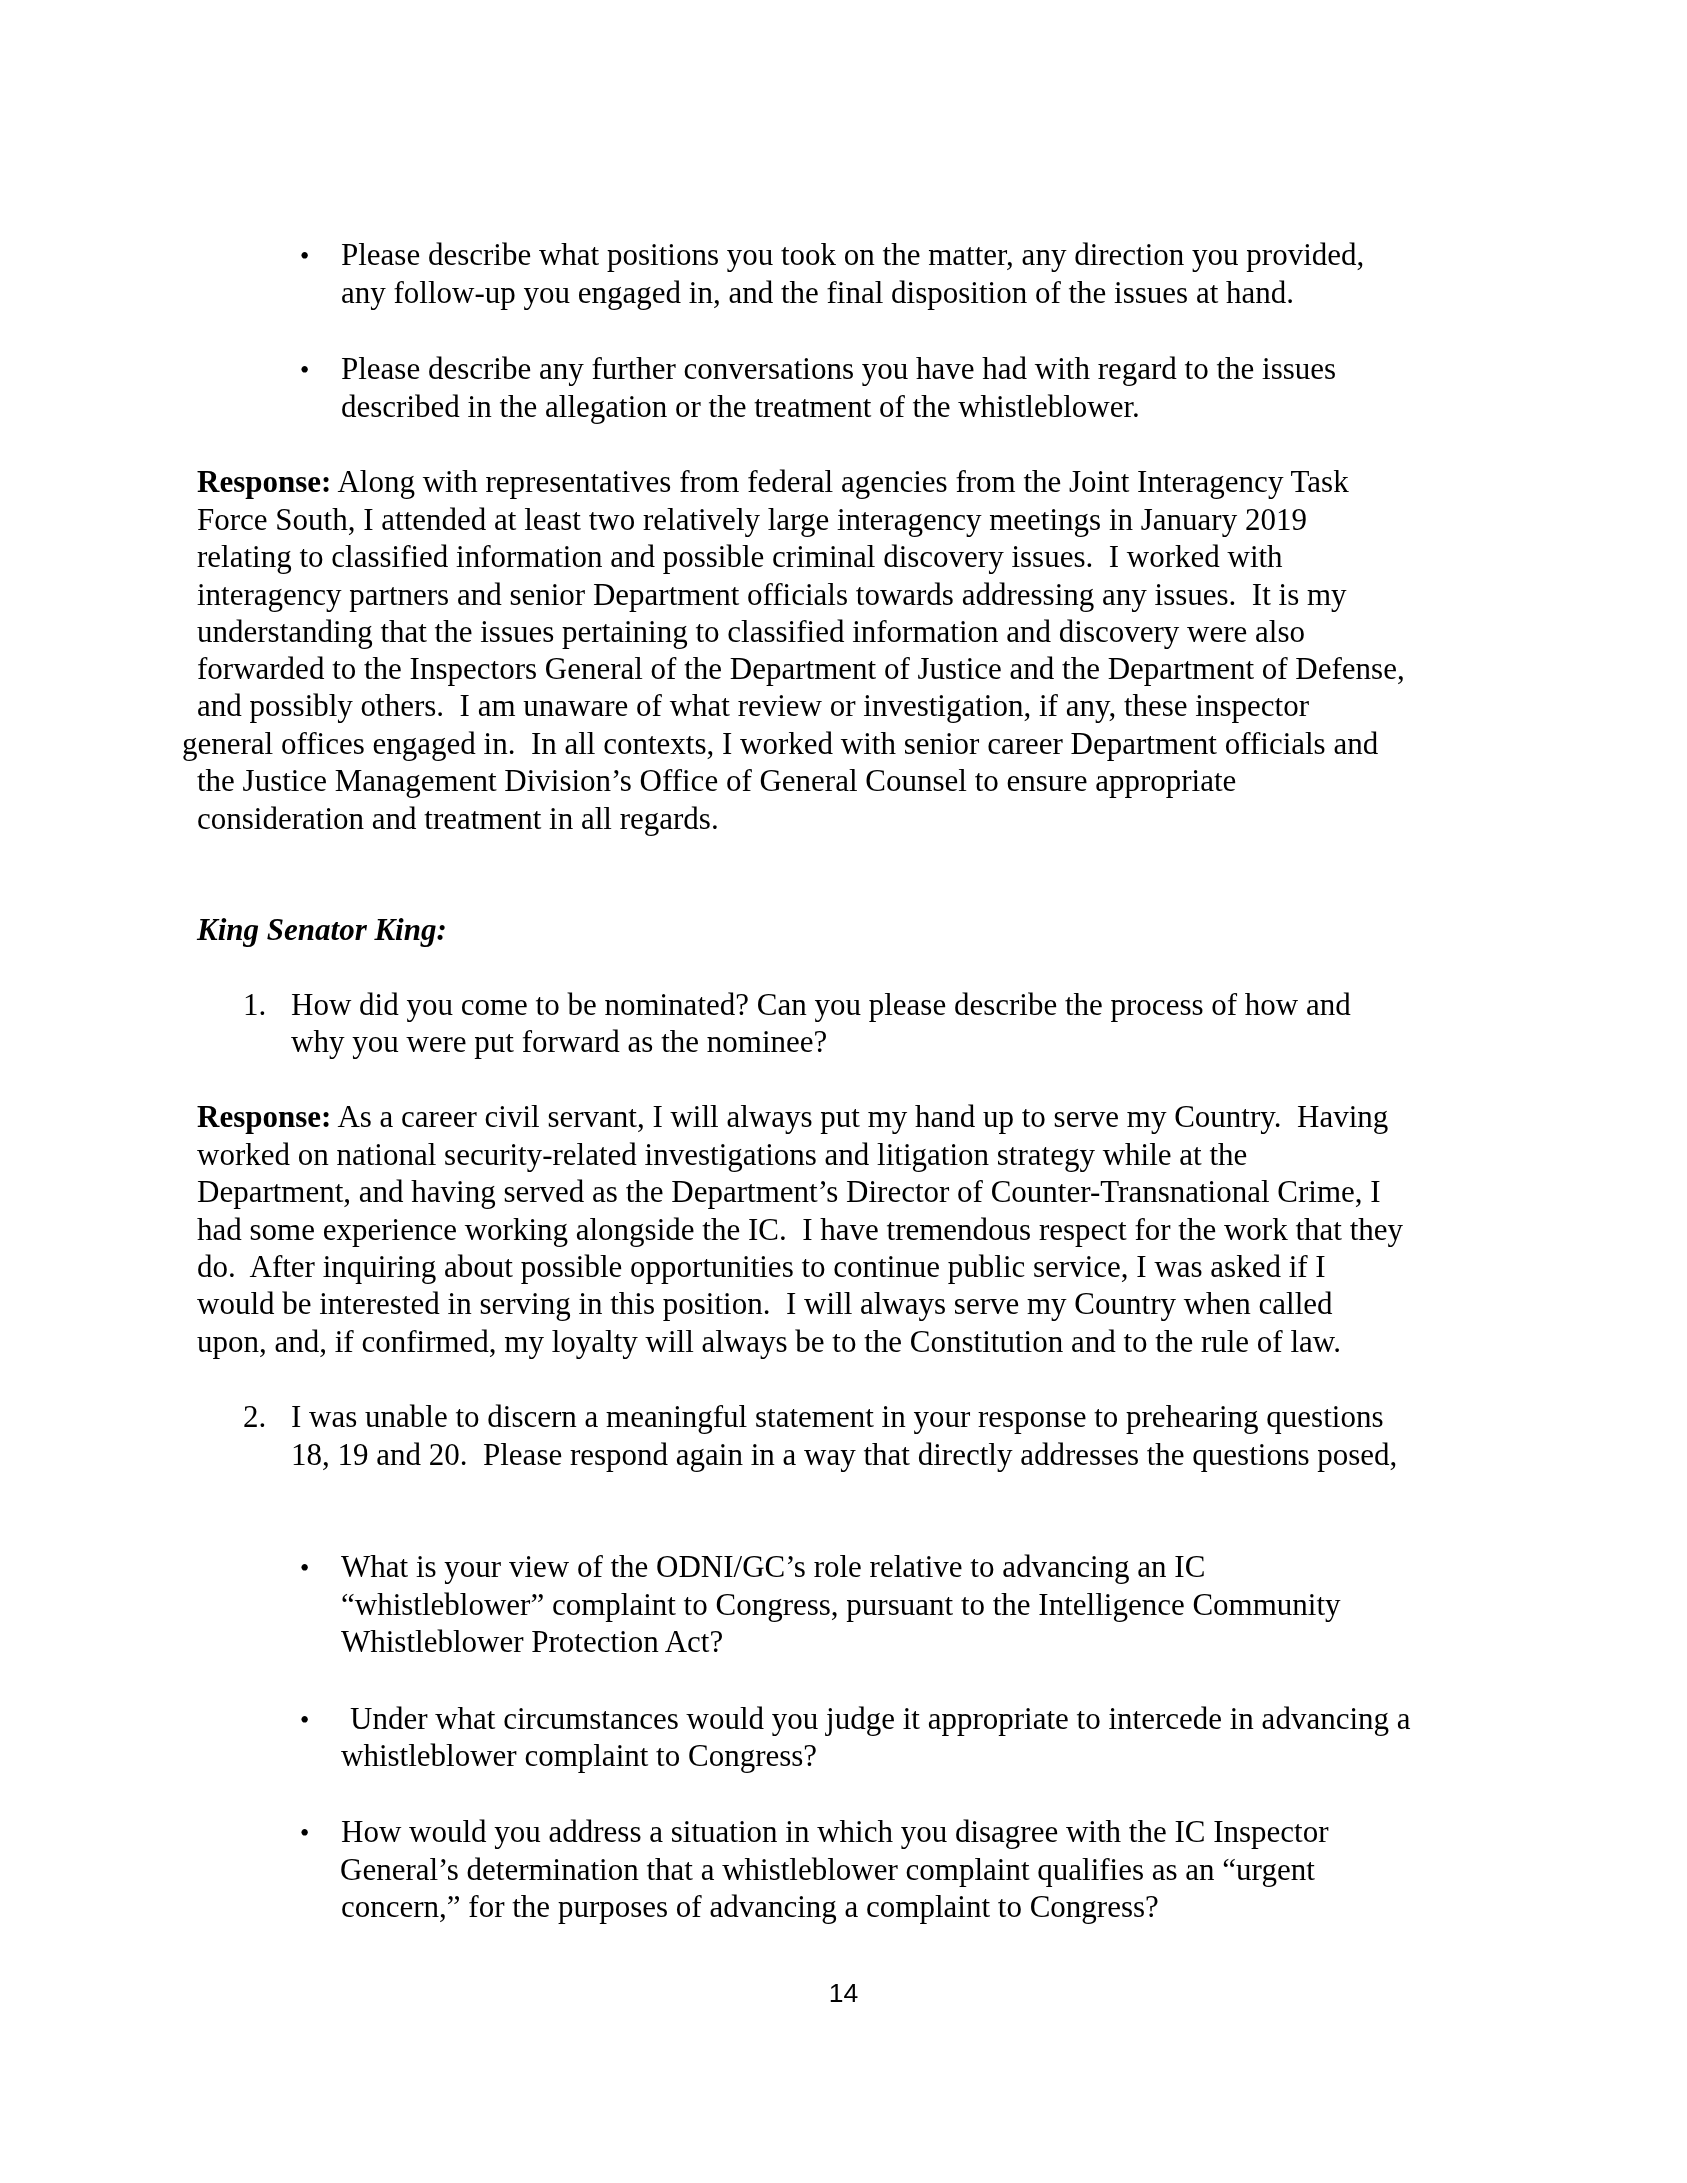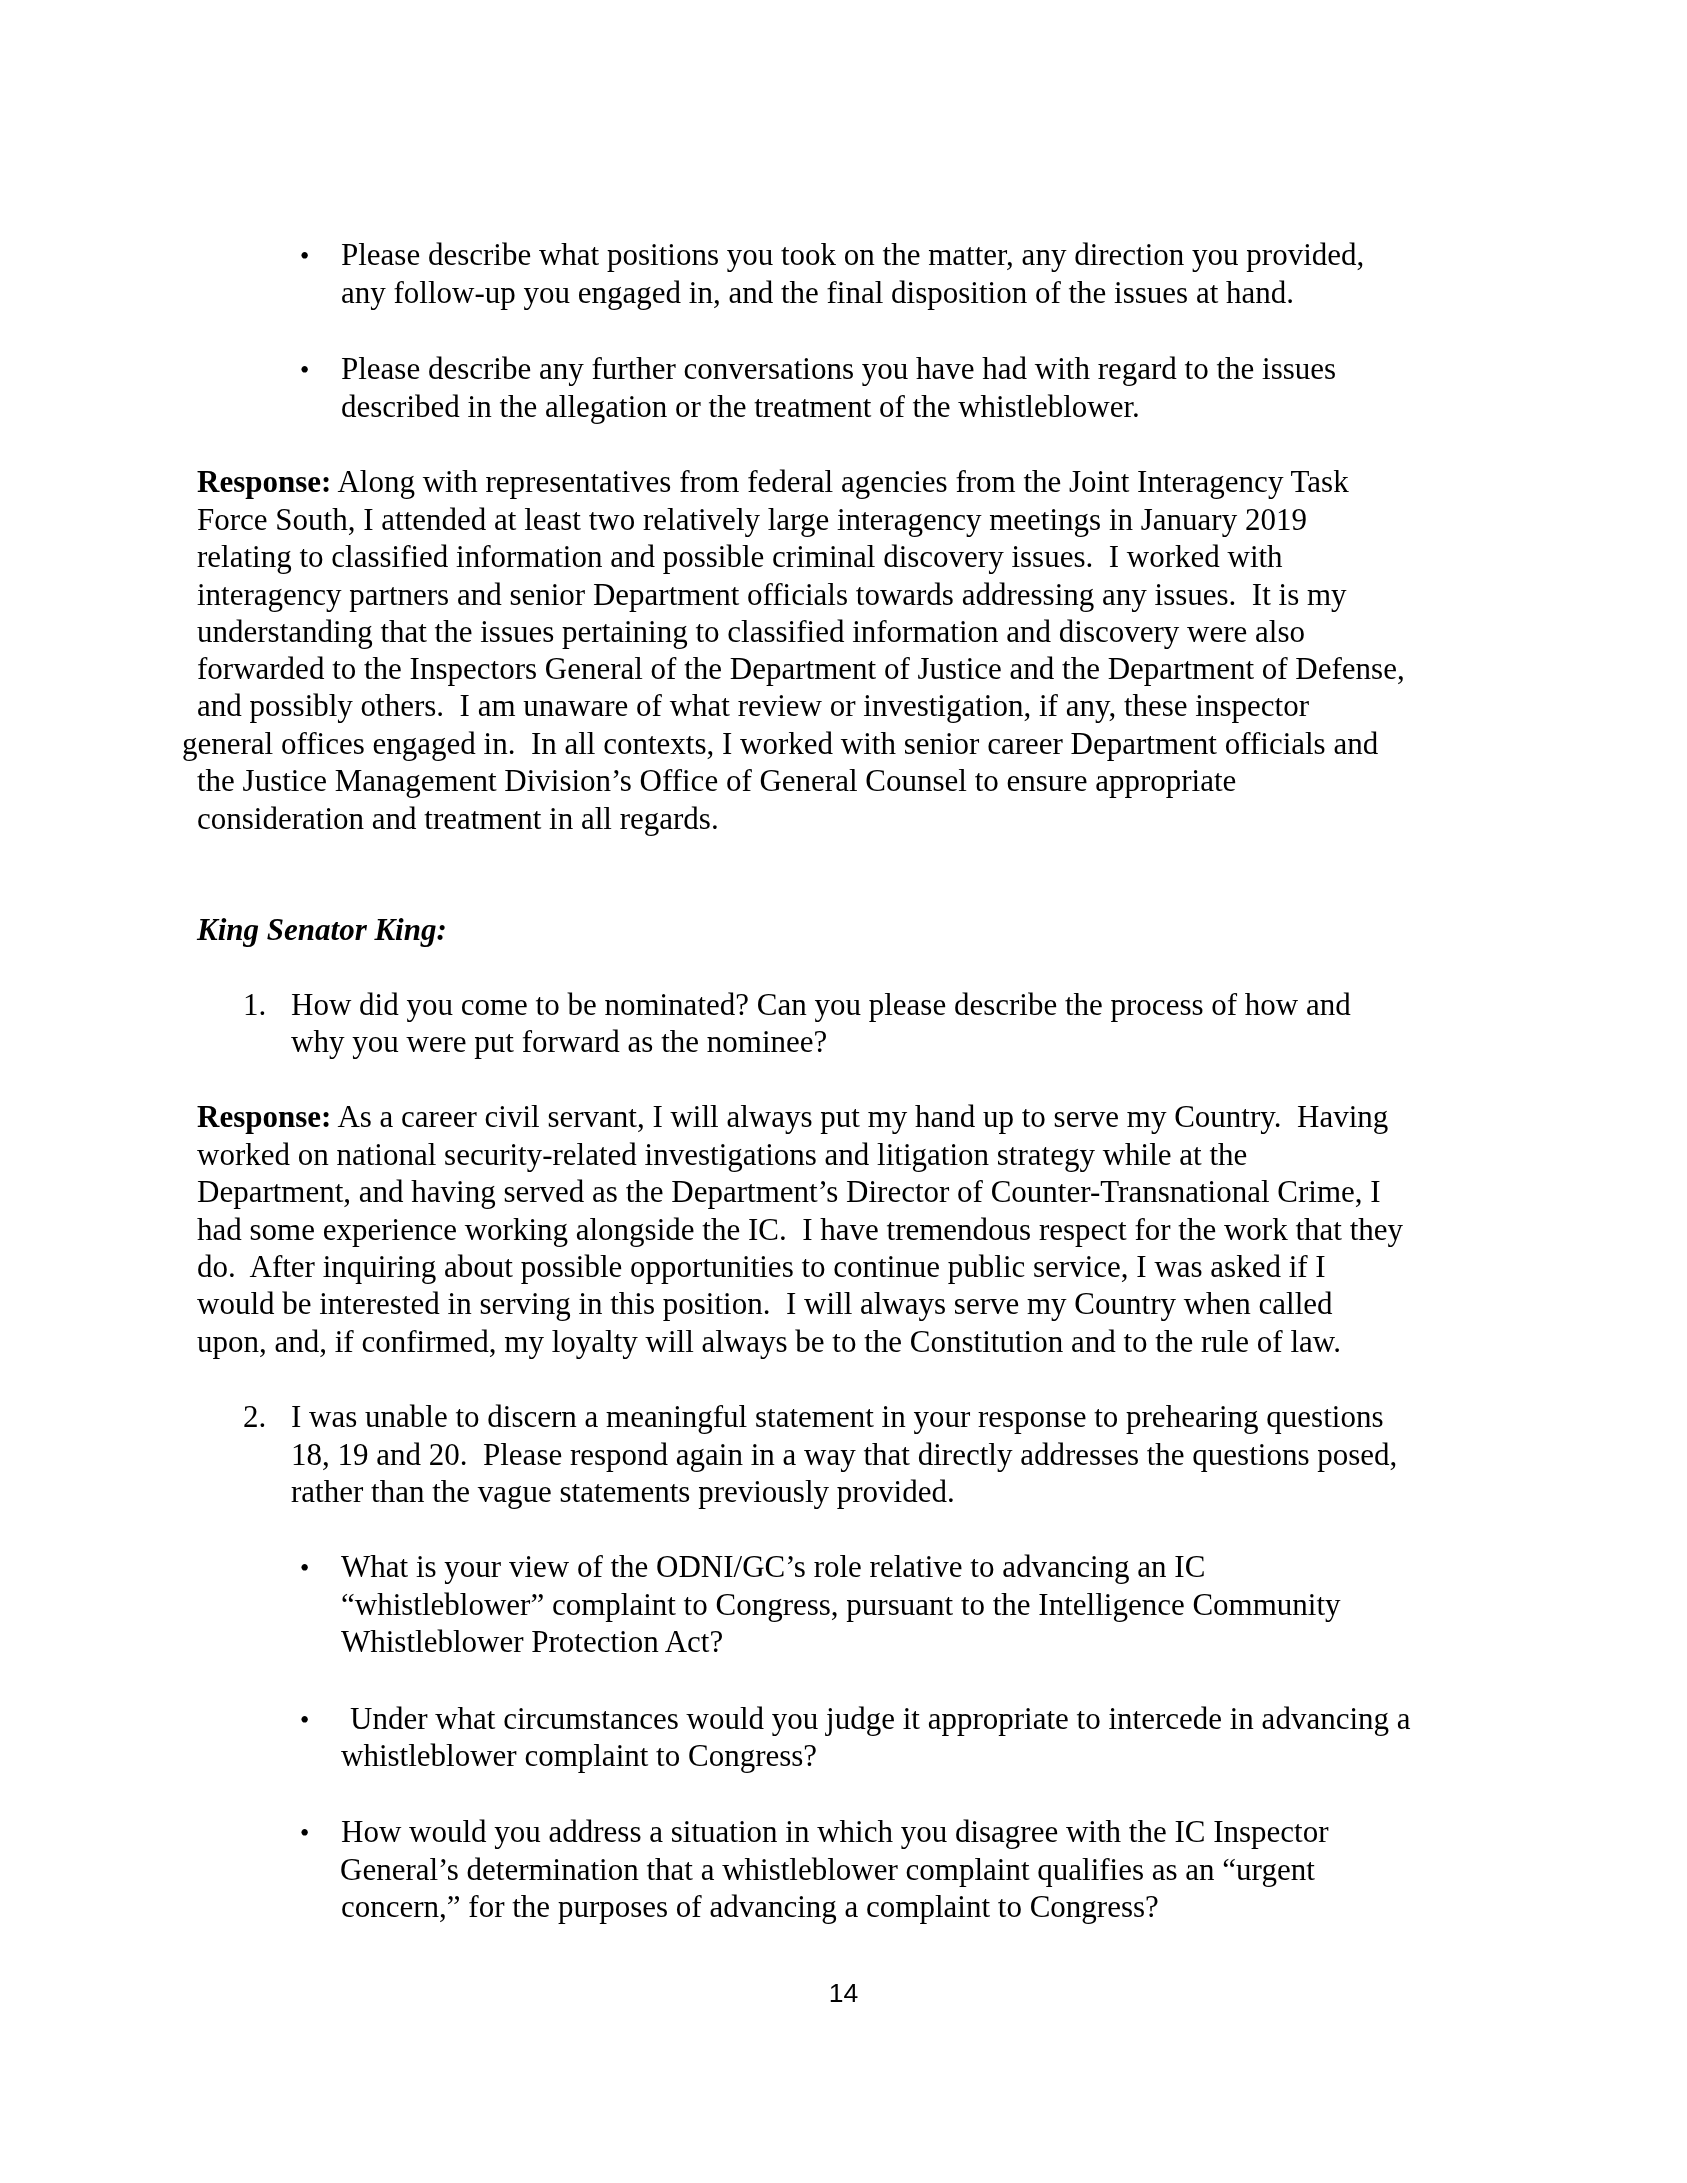--- a/index.html
+++ b/index.html
@@ -47,21 +47,20 @@
   <div class="p" style="left:197px;top:1136px">worked on national security-related investigations and litigation strategy while at the</div>
   <div class="p" style="left:197px;top:1173px">Department, and having served as the Department’s Director of Counter-Transnational Crime, I</div>
   <div class="p" style="left:197px;top:1211px">had some experience working alongside the IC.  I have tremendous respect for the work that they</div>
   <div class="p" style="left:197px;top:1248px">do.  After inquiring about possible opportunities to continue public service, I was asked if I</div>
   <div class="p" style="left:197px;top:1285px">would be interested in serving in this position.  I will always serve my Country when called</div>
   <div class="p" style="left:197px;top:1323px">upon, and, if confirmed, my loyalty will always be to the Constitution and to the rule of law.</div>
 
   <div class="p" style="left:243px;top:1398px">2.</div>
   <div class="p" style="left:291px;top:1398px">I was unable to discern a meaningful statement in your response to prehearing questions</div>
   <div class="p" style="left:291px;top:1436px">18, 19 and 20.  Please respond again in a way that directly addresses the questions posed,</div>
-  <div class="p" style="left:291px;top:1473px">rather than the vague statements previously provided.</div>
 
   <span class="bullet" style="left:300px;top:1550px">•</span>
   <div class="p" style="left:341px;top:1548px">What is your view of the ODNI/GC’s role relative to advancing an IC</div>
   <div class="p" style="left:341px;top:1586px">“whistleblower” complaint to Congress, pursuant to the Intelligence Community</div>
   <div class="p" style="left:341px;top:1623px">Whistleblower Protection Act?</div>
 
   <span class="bullet" style="left:300px;top:1702px">•</span>
   <div class="p" style="left:350px;top:1700px">Under what circumstances would you judge it appropriate to intercede in advancing a</div>
   <div class="p" style="left:341px;top:1737px">whistleblower complaint to Congress?</div>
 

